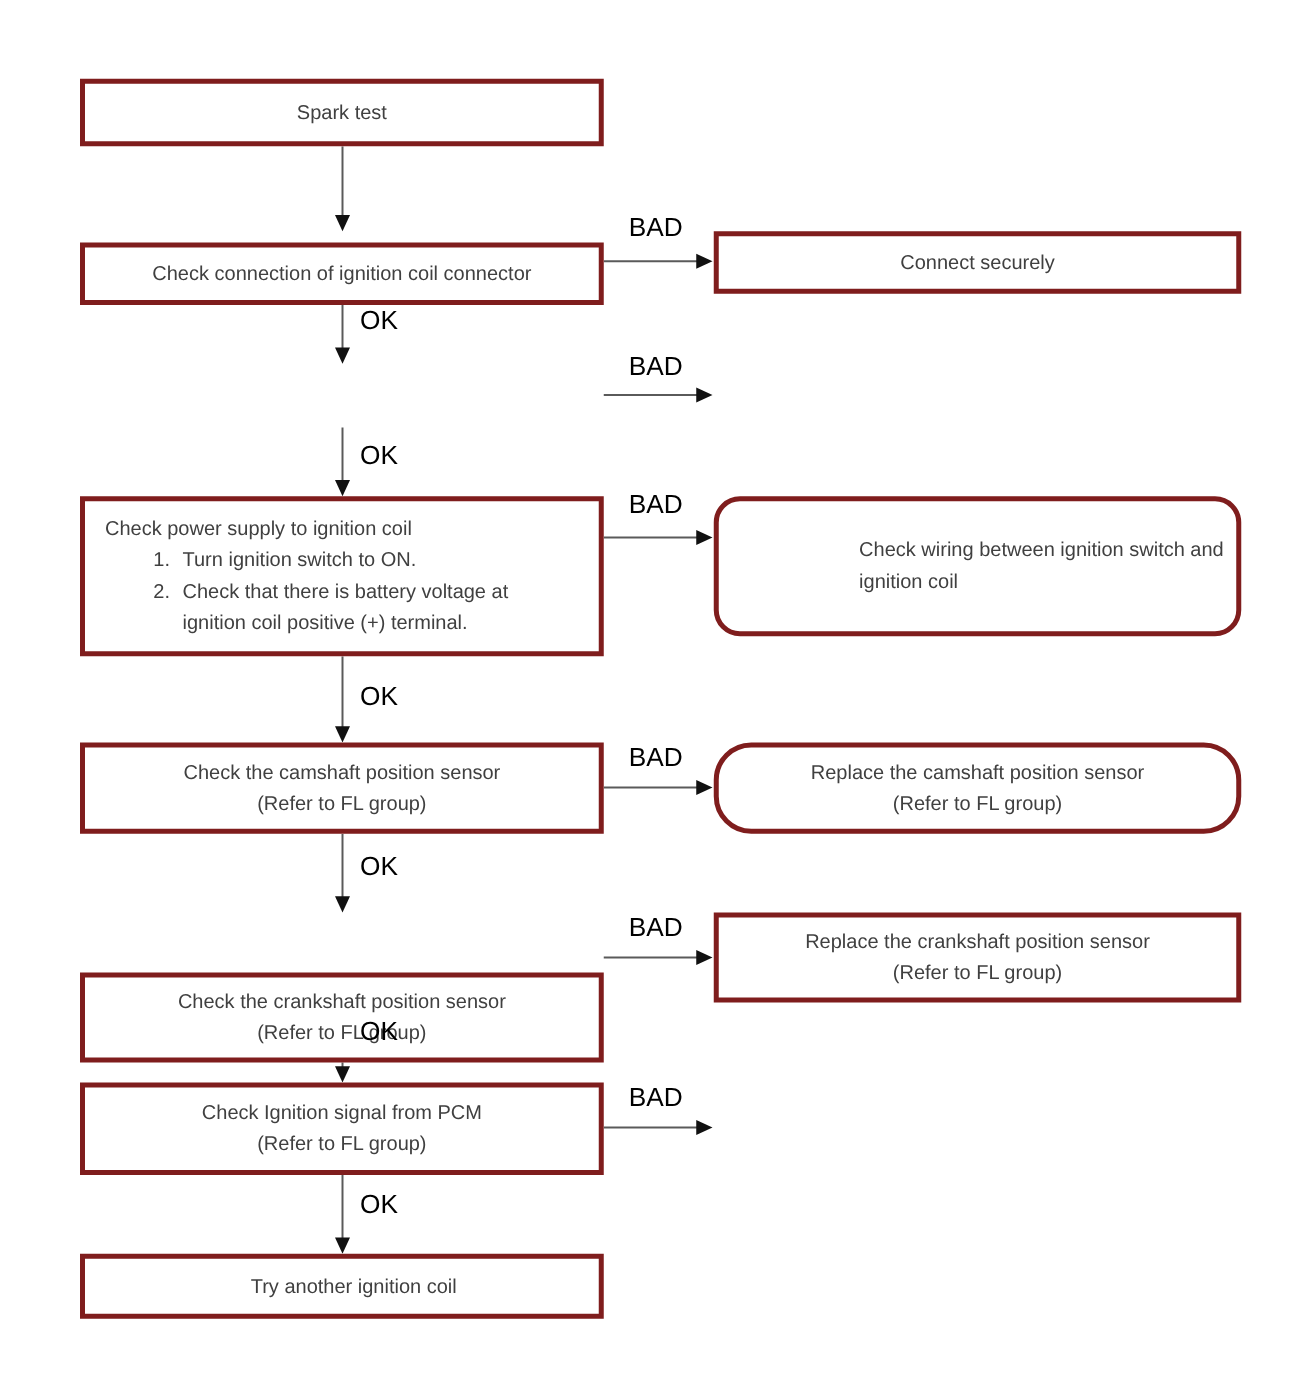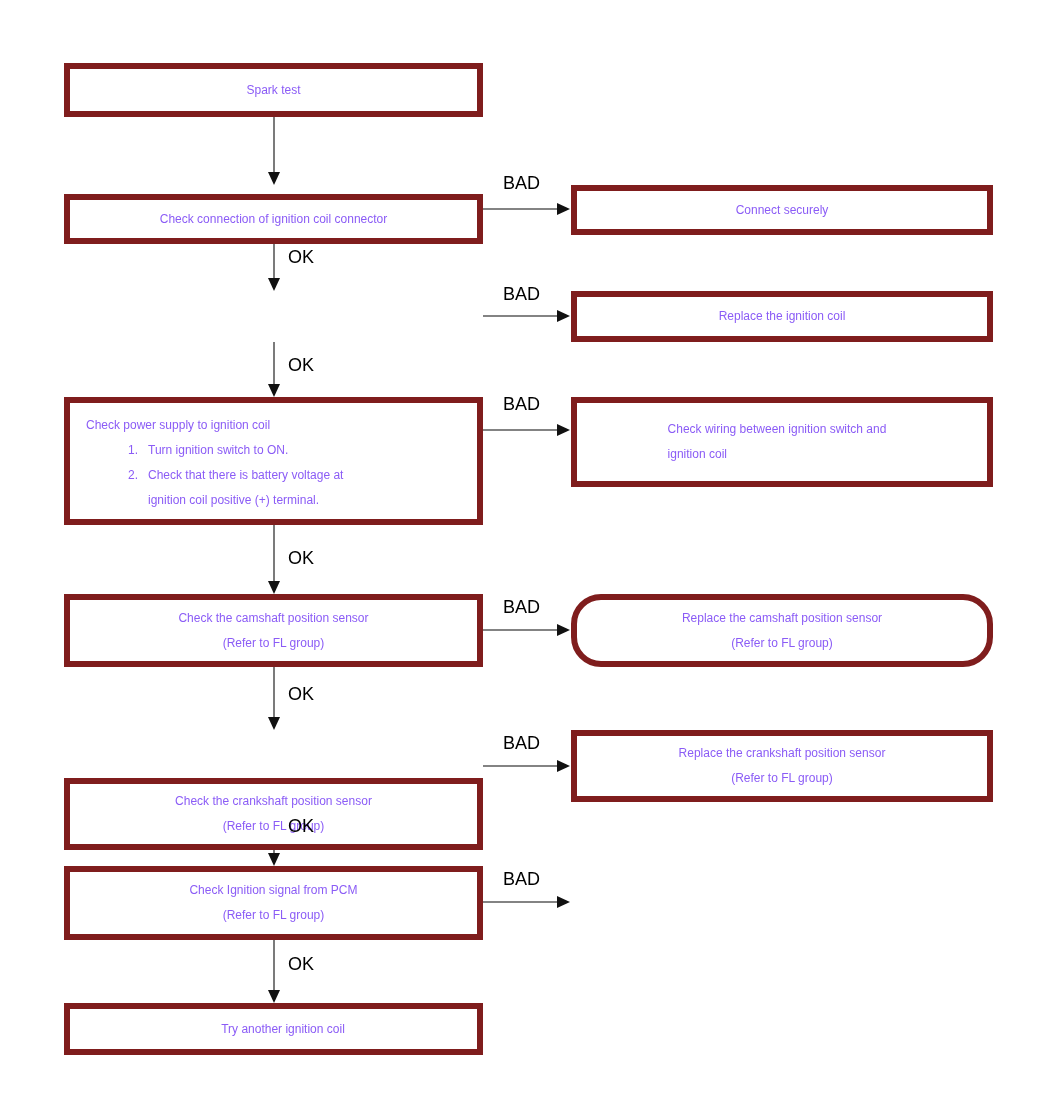--- a/index.html
+++ b/index.html
@@ -11,36 +11,36 @@
     position: relative;
     width: 1050px;
     height: 1119px;
     background: #ffffff;
     font-family: "Liberation Sans", sans-serif;
     overflow: hidden;
   }
   .node {
     position: absolute;
     box-sizing: border-box;
-    border: 6px solid #7f1d1d;
+    border: 4px solid #7f1d1d;
     background: #ffffff;
-    color: #8b5cf6;
-    font-size: 12px;
+    color: #404040;
+    font-size: 16px;
     line-height: 25px;
     display: flex;
     align-items: center;
     justify-content: center;
     text-align: center;
     padding: 2px 8px;
   }
   .node.left-align {
-    justify-content: center;
+    justify-content: flex-end;
     text-align: left;
     align-items: flex-start;
-    padding: 10px 26px 10px 16px;
+    padding: 10px 10px 10px 16px;
   }
   .node .txt {
     display: block;
     white-space: pre-line;
   }
   .steps {
     margin: 0;
     padding: 0;
     list-style: none;
   }
@@ -53,21 +53,21 @@
     flex: 0 0 28px;
     text-align: right;
     padding-right: 10px;
   }
   .steps li .body {
     flex: 1 1 auto;
     white-space: pre-line;
   }
   .edge-label {
     position: absolute;
-    font-size: 18px;
+    font-size: 21px;
     line-height: 18px;
     color: #000000;
     white-space: nowrap;
   }
   svg.conn {
     position: absolute;
     left: 0;
     top: 0;
     width: 1050px;
     height: 1119px;
@@ -173,25 +173,22 @@
   </div>
 
   <div class="node" style="left:64px; top:1003px; width:419px; height:52px;padding-left:27px;">
     <span class="txt">Try another ignition coil</span>
   </div>
 
   <div class="node" style="left:571px; top:185px; width:422px; height:50px;">
     <span class="txt">Connect securely</span>
   </div>
 
-  <div class="node" style="left:571px; top:291px; width:422px; height:51px;">
-    <span class="txt">Replace the ignition coil</span>
-  </div>
-
-  <div class="node left-align" style="left:571px; top:397px; width:422px; height:90px; align-items:center;">
+
+  <div class="node left-align" style="left:571px; top:397px; width:422px; height:112px; align-items:center;border-radius:21px;">
     <span class="txt">Check wiring between ignition switch and
 ignition coil</span>
   </div>
 
   <div class="node" style="left:571px; top:594px; width:422px; height:73px;border-radius:30px;">
     <span class="txt">Replace the camshaft position sensor
 (Refer to FL group)</span>
   </div>
 
   <div class="node" style="left:571px; top:730px; width:422px; height:72px;">

